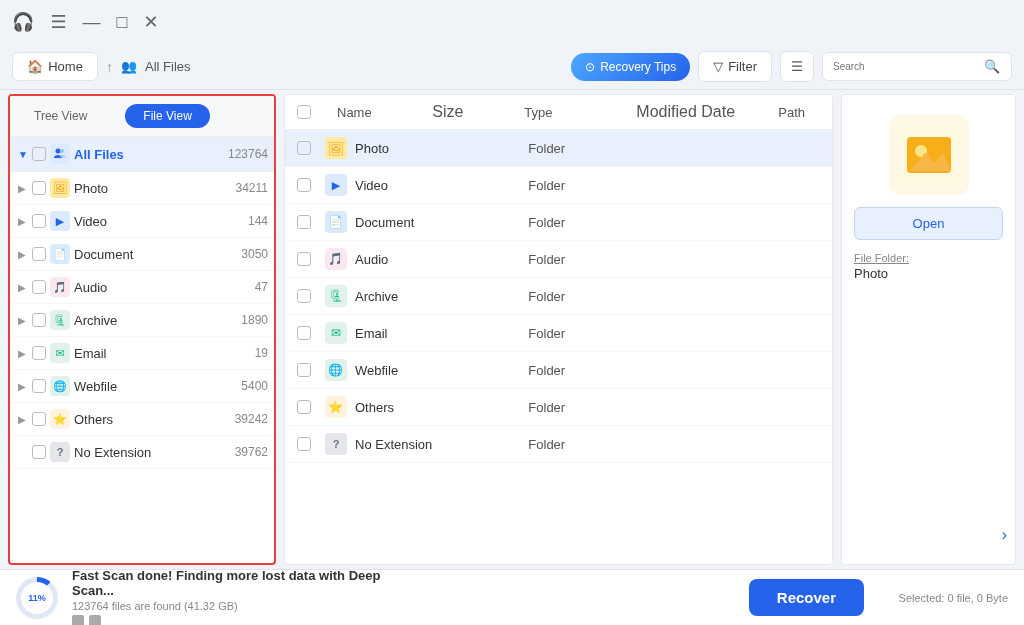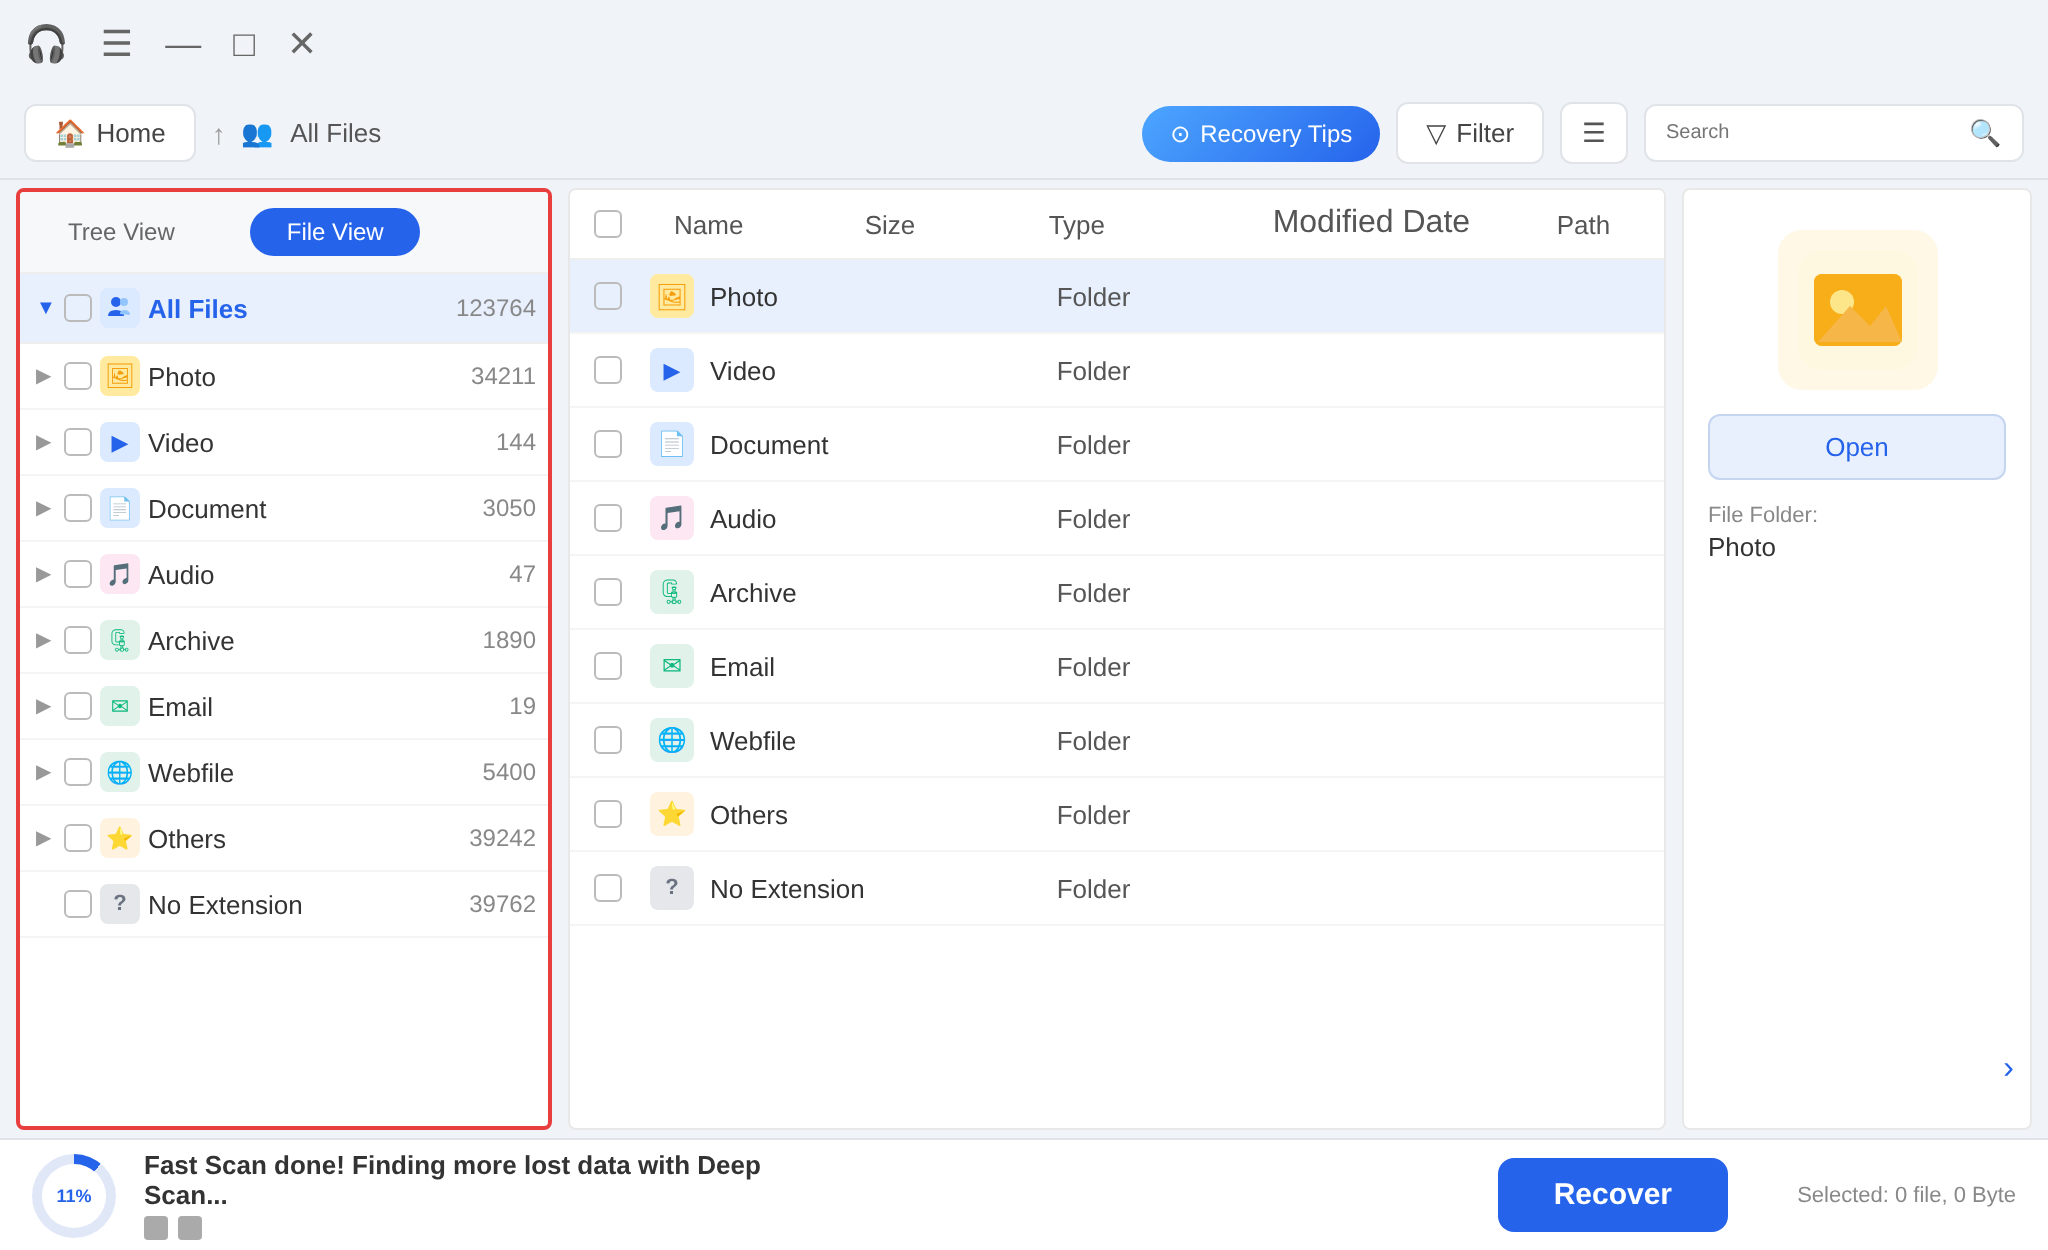--- a/index.html
+++ b/index.html
@@ -152,21 +152,21 @@
     
     .table-header {
       display: flex; align-items: center;
       padding: 8px 12px;
       border-bottom: 1px solid #eee;
       background: #fff;
       gap: 12px;
     }
     .th-check { width: 28px; flex-shrink: 0; }
     .th-name { flex: 2; color: #555; font-size: 13px; font-weight: 500; }
-    .th-size { width: 80px; color: #555; font-size: 13px; font-weight: 500; }
+    .th-size { width: 80px; color: #555; font-size: 16px; font-weight: 500; }
     .th-type { width: 100px; color: #555; font-size: 13px; font-weight: 500; }
     .th-modified { width: 130px; color: #555; font-size: 16px; font-weight: 500; }
     .th-path { flex: 1; color: #555; font-size: 13px; font-weight: 500; }
 
     
     .table-body { flex: 1; overflow-y: auto; }
     .table-row {
       display: flex; align-items: center;
       padding: 7px 12px;
       border-bottom: 1px solid #f5f5f5;
@@ -209,21 +209,21 @@
       background: #e8f0fe;
       border: 1px solid #c5d5f0;
       border-radius: 6px;
       cursor: pointer;
       color: #2563eb;
       font-size: 13px;
       font-weight: 500;
       text-align: center;
     }
     .file-info { width: 100%; }
-    .file-folder-label { color: #888; font-size: 11px; margin-bottom: 2px; }
+    .file-folder-label { color: #888; font-size: 11px; margin-bottom: 2px; text-decoration: underline; }
     .file-folder-name { color: #333; font-size: 13px; font-weight: 500; }
     .right-arrow { position: absolute; bottom: 20px; right: 8px; color: #2563eb; font-size: 16px; cursor: pointer; }
 
     
     .bottom-bar {
       height: 56px;
       background: #fff;
       border-top: 1px solid #e0e4e8;
       display: flex; align-items: center;
       padding: 0 16px;
@@ -570,20 +570,21 @@
     <span class="right-arrow">›</span>
   </div>
 </div>
 
 <div class="bottom-bar">
   <div class="progress-circle">
     <div class="progress-inner">11%</div>
   </div>
   <div class="scan-info">
     <div class="scan-title">Fast Scan done! Finding more lost data with Deep Scan...</div>
+    <div class="scan-subtitle">123764 files are found (41.32 GB)</div>
     <div class="scan-controls">
       <div class="scan-btn" style="background:#aaa;"></div>
       <div class="scan-btn" style="background:#aaa;border-radius:2px;"></div>
     </div>
   </div>
   <div style="flex:1;"></div>
   <button class="recover-btn">Recover</button>
   <div class="selected-info">Selected: 0 file, 0 Byte</div>
 </div>
 

